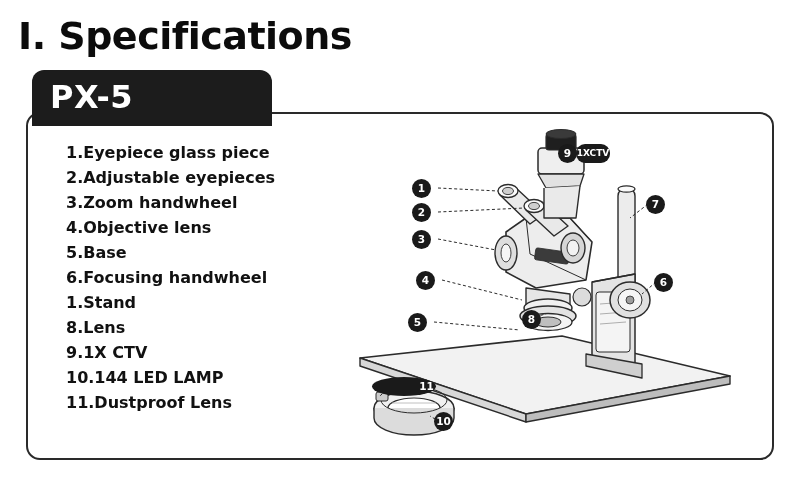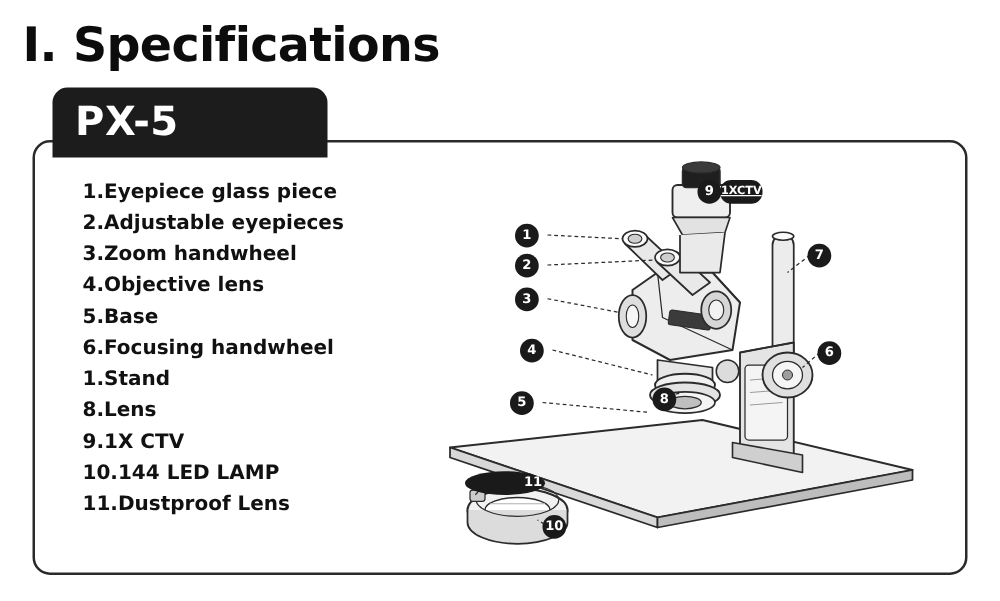--- a/index.html
+++ b/index.html
@@ -37,23 +37,23 @@
     height: 348px;
     border: 2px solid #2a2a2a;
     border-radius: 14px;
     box-sizing: border-box;
     background: #ffffff;
   }
 
   
   .model-tab {
     position: absolute;
-    left: 42px;
+    left: 32px;
     top: 70px;
-    width: 220px;
+    width: 240px;
     height: 56px;
     background: #1c1c1c;
     border-radius: 12px 12px 0 0;
     box-sizing: border-box;
   }
   .model-tab .model-name {
     position: absolute;
     left: 18px;
     top: 8px;
     color: #ffffff;
@@ -105,21 +105,20 @@
     font-size: 10.5px;
     font-weight: bold;
     line-height: 19px;
     text-align: center;
     font-family: "DejaVu Sans", sans-serif;
   }
   .callout.wide {
     width: 34px;
     border-radius: 9px;
     font-size: 9px;
-    text-decoration: underline;
   }
 </style>
 </head>
 <body>
 
 <div class="section-heading">I. Specifications</div>
 
 <div class="spec-card"></div>
 
 <div class="model-tab">

